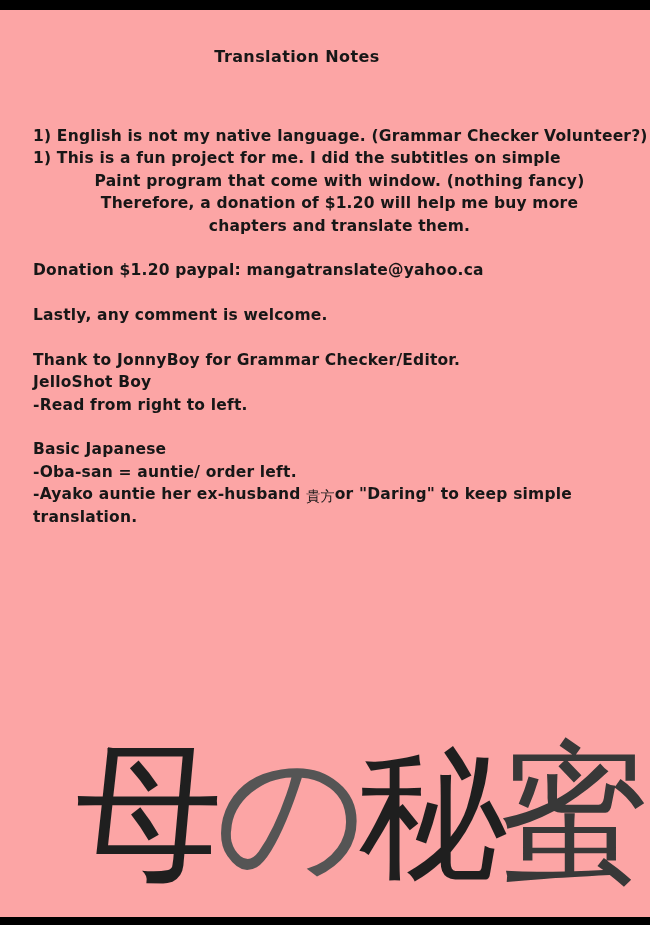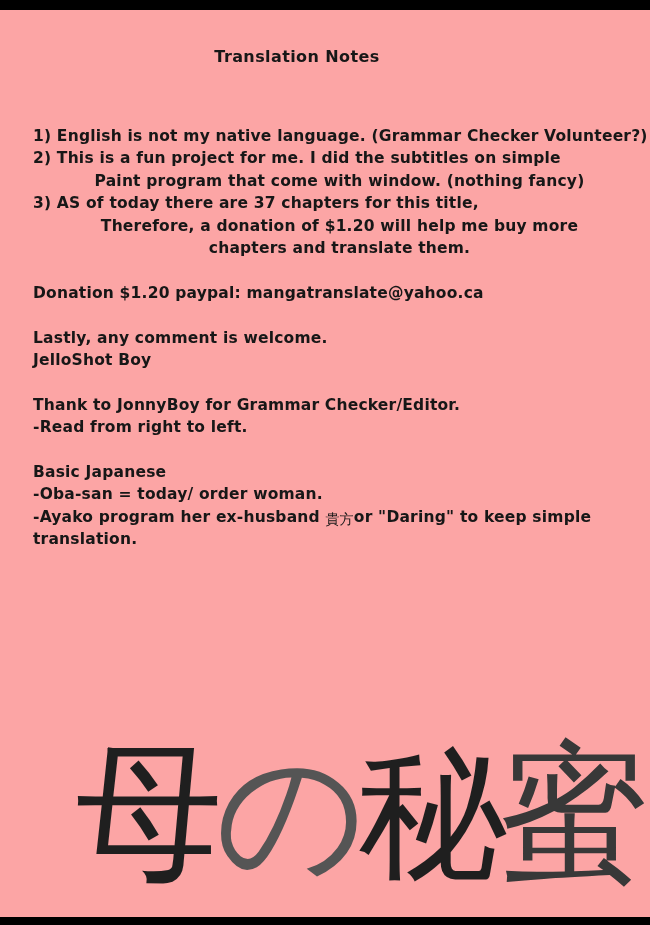--- a/index.html
+++ b/index.html
@@ -84,33 +84,32 @@
 <body>
 
 <div class="page">
 
   <div class="bar top"></div>
 
   <div class="doc-title">Translation Notes</div>
 
   <div class="notes">
     <div class="line">1) English is not my native language. (Grammar Checker Volunteer?)</div>
-    <div class="line">2) This is a fun project for me. I did the subtitles on simple</div>
+    <div class="line">1) This is a fun project for me. I did the subtitles on simple</div>
     <div class="line indent">Paint program that come with window. (nothing fancy)</div>
-    <div class="line">3) AS of today there are 37 chapters for this title,</div>
     <div class="line indent">Therefore, a donation of $1.20 will help me buy more</div>
     <div class="line indent">chapters and translate them.</div>
     <div class="line gap">Donation $1.20 paypal: mangatranslate@yahoo.ca</div>
     <div class="line gap">Lastly, any comment is welcome.</div>
+    <div class="line gap">Thank to JonnyBoy for Grammar Checker/Editor.</div>
     <div class="line">JelloShot Boy</div>
-    <div class="line gap">Thank to JonnyBoy for Grammar Checker/Editor.</div>
     <div class="line">-Read from right to left.</div>
     <div class="line gap">Basic Japanese</div>
-    <div class="line">-Oba-san = today/ order woman.</div>
-    <div class="line"><span>-Ayako program her ex-husband </span><span class="jp-inline">貴方</span><span>or "Daring" to keep simple</span></div>
+    <div class="line">-Oba-san = auntie/ order left.</div>
+    <div class="line"><span>-Ayako auntie her ex-husband </span><span class="jp-inline">貴方</span><span>or "Daring" to keep simple</span></div>
     <div class="line">translation.</div>
   </div>
 
   <div class="manga-title">
     <span class="mt-char" style="color: rgb(31, 31, 31);">母</span><span class="mt-char" style="color: rgb(85, 85, 85);">の</span><span class="mt-char" style="color: rgb(31, 31, 31);">秘</span><span class="mt-char" style="color: rgb(56, 56, 56);">蜜</span>
   </div>
 
   <div class="bar bottom"></div>
 
 </div>

